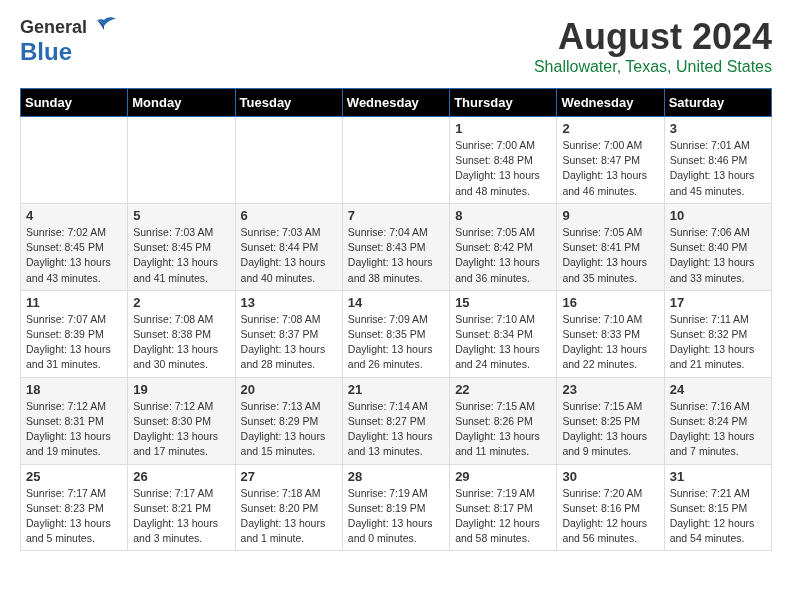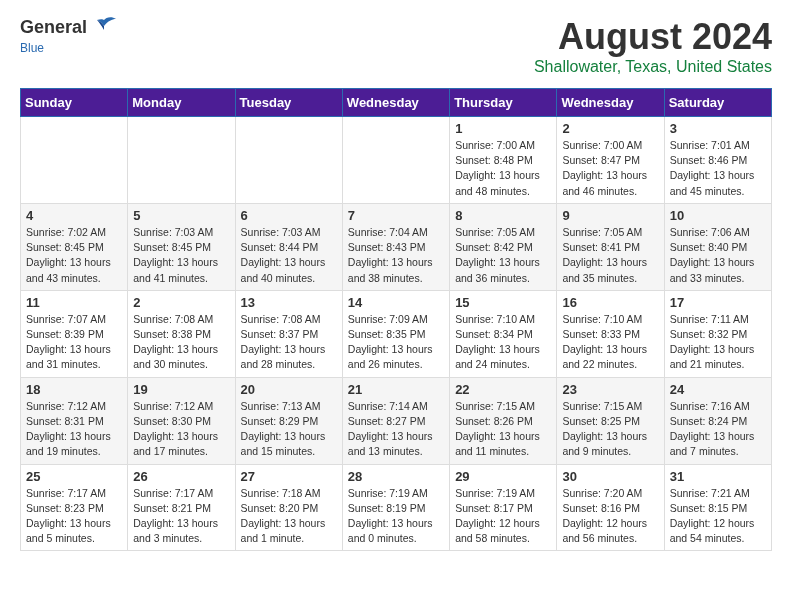--- a/index.html
+++ b/index.html
@@ -37,21 +37,21 @@
     .calendar-subtitle {
       font-size: 16px;
       color: #15803d;
     }
     table {
       width: 100%;
       border-collapse: collapse;
       font-size: 11px;
     }
     thead tr {
-      background-color: #4c1d95;
+      background-color: #000000;
       color: #fff;
     }
     thead th {
       padding: 6px 4px;
       text-align: left;
       font-size: 13px;
       font-weight: bold;
       border: 1px solid #2a6ab0;
     }
     tbody tr {
@@ -92,21 +92,21 @@
 <div class="header-section">
   <div class="logo">
     <div class="logo-row">
       <span style="font-size:18px;font-weight:bold;color:#333;">General</span>
       <svg width="28" height="22" viewBox="0 0 28 22" style="margin-left:3px;">
         <path d="M14 4 C16 1, 22 0, 26 3 C22 3, 18 5, 14 10 C12 7, 10 5, 7 4 C10 3, 13 3, 14 4Z" fill="#2a6ab0"></path>
         <path d="M14 10 C12 7, 10 5, 7 4 C9 6, 11 9, 14 14Z" fill="#1a4a90"></path>
       </svg>
     </div>
     <div>
-      <span style="font-size:12px;font-weight:normal;color:#2a6ab0;">Blue</span>
+      <span style="font-size:24px;font-weight:bold;color:#2a6ab0;">Blue</span>
     </div>
   </div>
   <div class="title-section">
     <div class="calendar-title">August 2024</div>
     <div class="calendar-subtitle">Shallowater, Texas, United States</div>
   </div>
 </div>
 
 <table>
   <thead>

